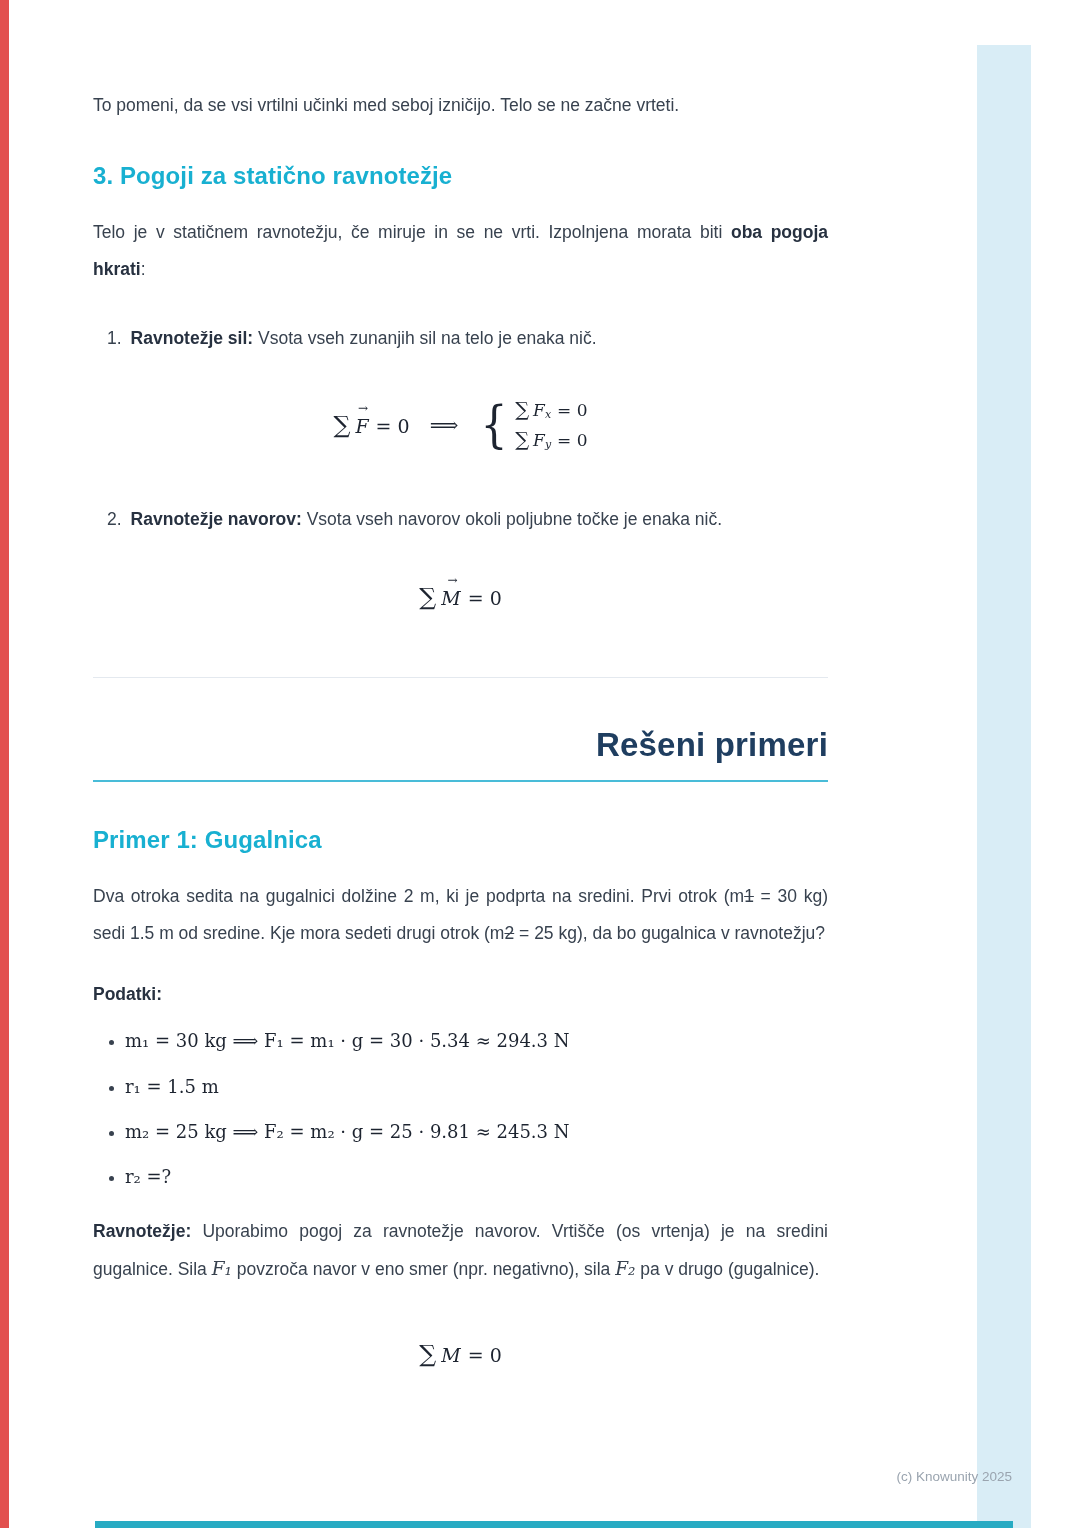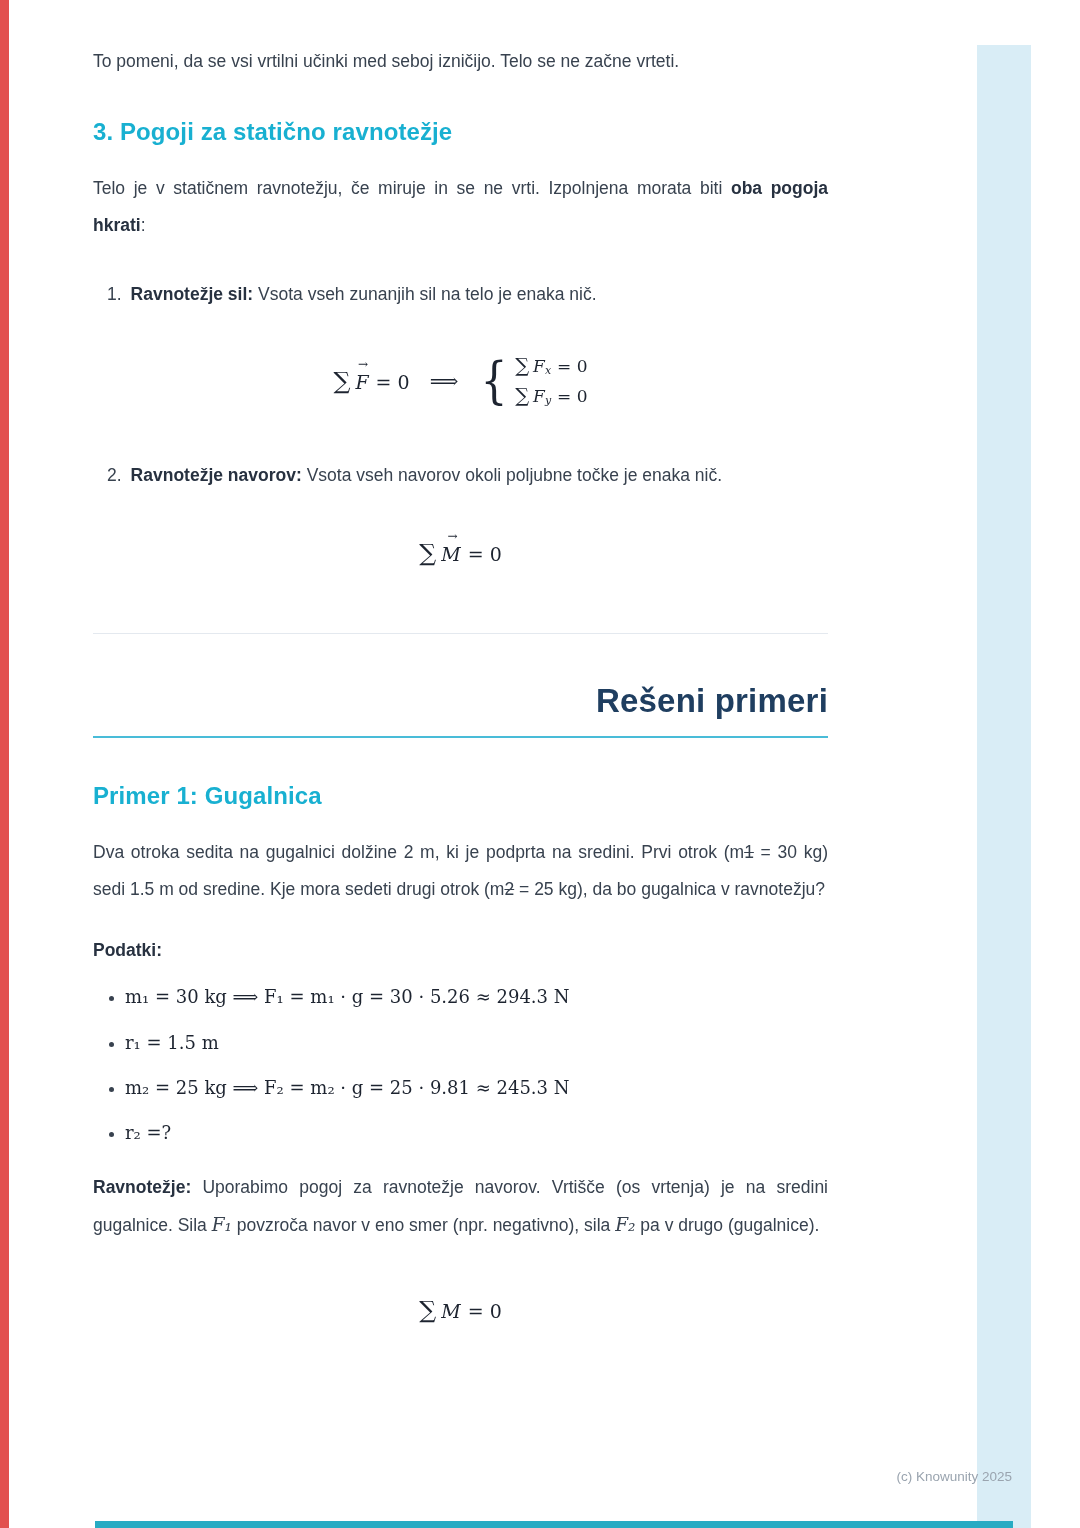--- a/index.html
+++ b/index.html
@@ -10,21 +10,21 @@
     font-family:"Liberation Sans", sans-serif;
     color:#38424f;
     overflow:hidden;
   }
   .red-strip { position:absolute; left:0; top:0; width:9px; height:100%; background:#e2504e; }
   .blue-strip { position:absolute; left:977px; top:45px; width:54px; bottom:0; background:#d9edf6; }
   .bottom-bar { position:absolute; left:95px; bottom:0; width:918px; height:7px; background:#28abc3; z-index:2; }
 
   .content { position:absolute; left:93px; top:0; width:735px; }
 
-  .lead { padding-top:48px; font-size:17.5px; line-height:1.5; }
+  .lead { padding-top:92px; font-size:17.5px; line-height:1.5; }
 
   h2.cyan { color:#18b0d1; font-size:24px; font-weight:700; margin-top:44px; letter-spacing:.1px; }
 
   .para { font-size:17.5px; line-height:37px; margin-top:24px; }
   .justify { text-align:justify; }
   .para strong, .olist-item strong, .label-para strong { color:#273140; }
 
   .olist-item { display:flex; font-size:17.5px; line-height:1.6; margin-top:36px; padding-left:14px; gap:9px; }
 
   .formula {
@@ -137,21 +137,21 @@
     <h1 class="big-heading">Rešeni primeri</h1>
     <div class="heading-rule"></div>
 
     <h2 class="cyan">Primer 1: Gugalnica</h2>
 
     <p class="para justify"><span>Dva otroka sedita na gugalnici dolžine 2 m, ki je podprta na sredini. Prvi otrok (m</span><span class="struck">1</span><span> = 30 kg) sedi 1.5 m od sredine. Kje mora sedeti drugi otrok (m</span><span class="struck">2</span><span> = 25 kg), da bo gugalnica v ravnotežju?</span></p>
 
     <p class="label-para"><strong>Podatki:</strong></p>
 
     <ul class="bullets">
-      <li>m₁ = 30 kg  ⟹  F₁ = m₁ · g = 30 · 5.26 ≈ 294.3 N</li>
+      <li>m₁ = 30 kg  ⟹  F₁ = m₁ · g = 30 · 5.34 ≈ 294.3 N</li>
       <li>r₁ = 1.5 m</li>
       <li>m₂ = 25 kg  ⟹  F₂ = m₂ · g = 25 · 9.81 ≈ 245.3 N</li>
       <li>r₂ =?</li>
     </ul>
 
     <p class="para justify"><strong>Ravnotežje:</strong><span> Uporabimo pogoj za ravnotežje navorov. Vrtišče (os vrtenja) je na sredini gugalnice. Sila </span><span class="imath">F₁</span><span> povzroča navor v eno smer (npr. negativno), sila </span><span class="imath">F₂</span><span> pa v drugo (gugalnice).</span></p>
 
     <div class="formula formula-final">
       <span class="math">
         <span class="sum">∑</span>

